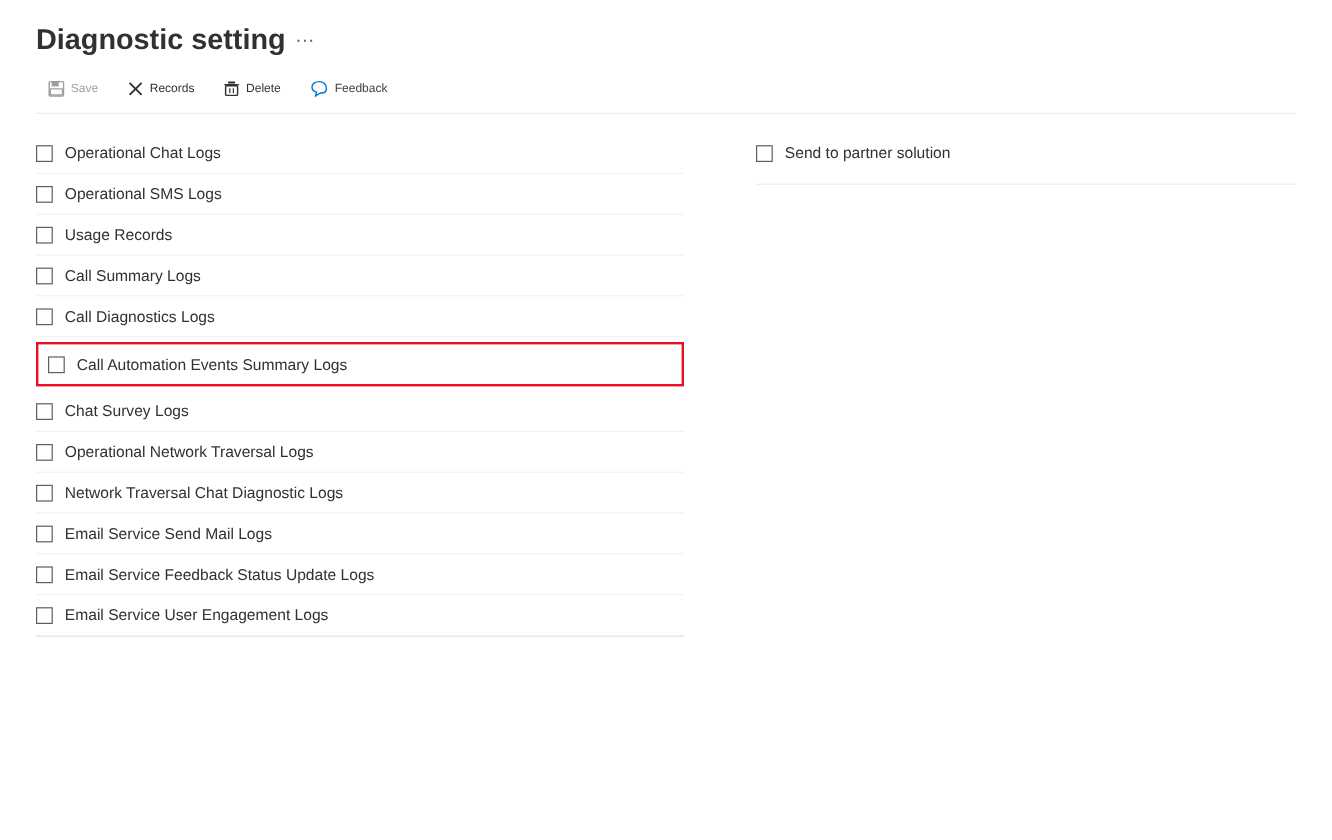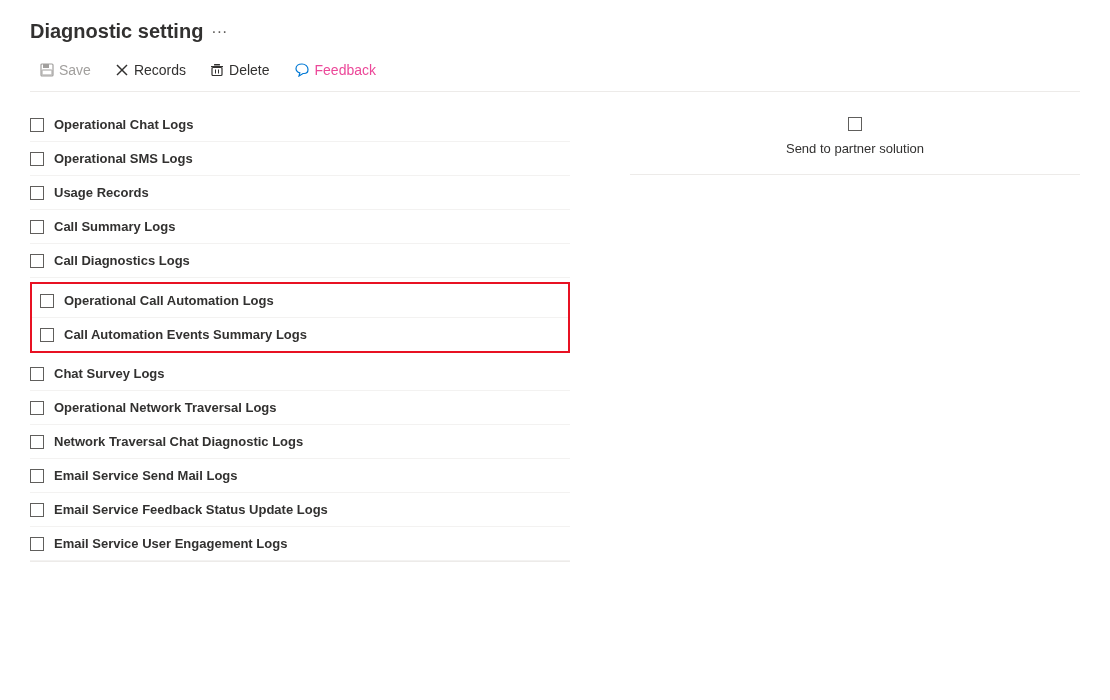--- a/index.html
+++ b/index.html
@@ -24,21 +24,21 @@
     }
 
     .page-title-row {
       display: flex;
       align-items: center;
       gap: 8px;
       margin-bottom: 14px;
     }
 
     .page-title {
-      font-size: 20px;
+      font-size: 24px;
       font-weight: 600;
       color: #323130;
     }
 
     .ellipsis-icon {
       color: #605e5c;
       font-size: 16px;
       cursor: pointer;
     }
 
@@ -53,48 +53,47 @@
 
     .toolbar-btn {
       display: flex;
       align-items: center;
       gap: 5px;
       padding: 5px 10px;
       border: none;
       background: transparent;
       cursor: pointer;
       color: #323130;
-      font-size: 14px;
+      font-size: 10px;
       border-radius: 2px;
     }
 
     .toolbar-btn.disabled {
       color: #a19f9d;
       cursor: default;
     }
 
     .toolbar-btn .btn-icon {
       font-size: 14px;
       display: inline-flex;
       align-items: center;
     }
 
     .toolbar-btn.feedback-btn {
-      color: #ec4899;
+      color: #404040;
     }
 
     .content-area {
       display: flex;
       gap: 0;
     }
 
     .left-panel {
       flex: 0 0 560px;
       padding-right: 20px;
-      font-weight: bold;
     }
 
     .right-panel {
       flex: 1;
       padding-left: 40px;
       border-left: none;
     }
 
     .log-item {
       display: flex;
@@ -130,21 +129,20 @@
     .log-label {
       font-size: 13px;
       color: #323130;
     }
 
     .partner-item {
       display: flex;
       align-items: center;
       padding: 9px 0;
       gap: 10px;
-      flex-direction: column;
     }
 
     .section-divider {
       height: 1px;
       background: #edebe9;
       width: 100%;
       margin: 0;
     }
 
     .right-divider {
@@ -233,24 +231,20 @@
         </div>
         <div class="log-item">
           <div class="checkbox"></div>
           <span class="log-label">Call Diagnostics Logs</span>
         </div>
       </div>
 
       <div class="highlighted-wrapper" style="margin: 4px 0;">
         <div class="log-item">
           <div class="checkbox"></div>
-          <span class="log-label">Operational Call Automation Logs</span>
-        </div>
-        <div class="log-item">
-          <div class="checkbox"></div>
           <span class="log-label">Call Automation Events Summary Logs</span>
         </div>
       </div>
 
       <div>
         <div class="log-item">
           <div class="checkbox"></div>
           <span class="log-label">Chat Survey Logs</span>
         </div>
         <div class="log-item">

